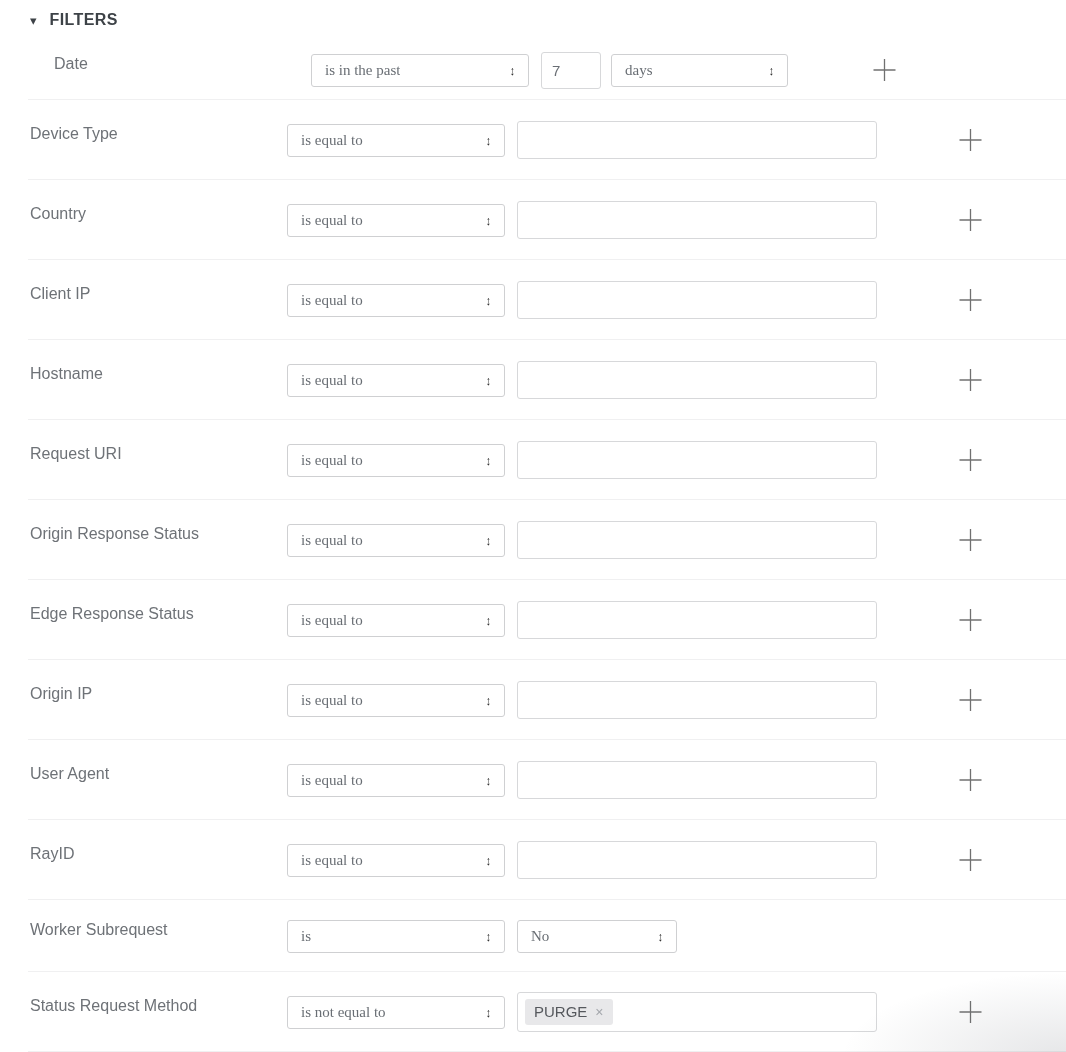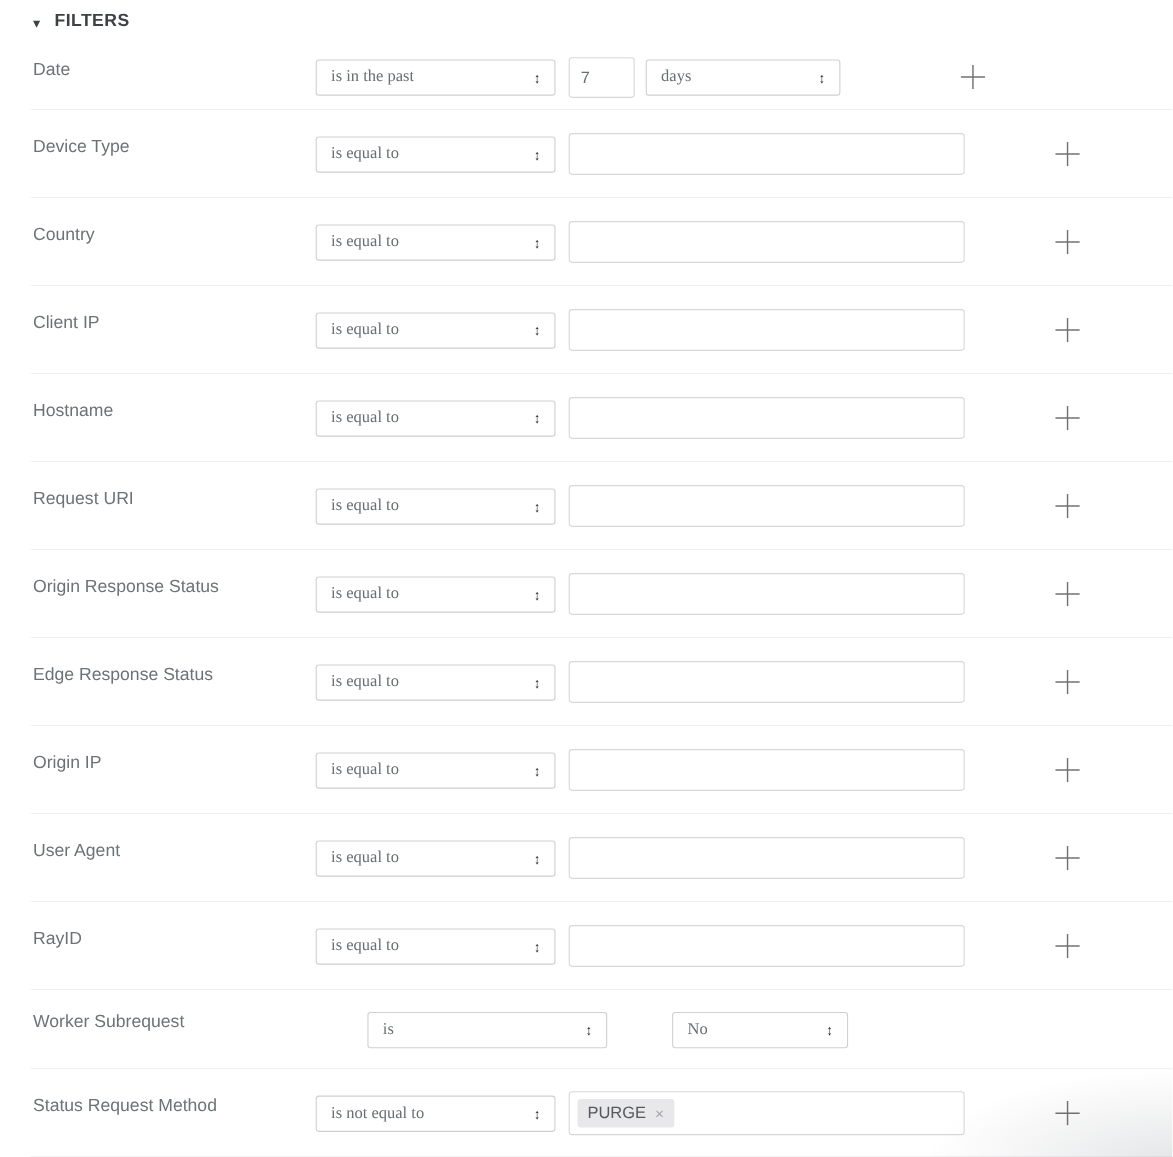--- a/index.html
+++ b/index.html
@@ -39,23 +39,23 @@
   }
   .row::after {
     content: "";
     position: absolute;
     left: 28px;
     right: 0;
     bottom: 0;
     height: 1px;
     background: #f0f0f1;
   }
-  .row-h60 { height: 60px; }
+  .row-h60 { height: 60px; padding-left: 24px; }
   .row-h80 { height: 80px; }
-  .row-h72 { height: 72px; gap: 47px; }
+  .row-h72 { height: 72px; }
   .row-label {
     flex: 0 0 287px;
     padding-left: 30px;
     font-size: 16px;
     color: #6e7277;
     transform: translateY(-6px);
     white-space: nowrap;
   }
 
   

